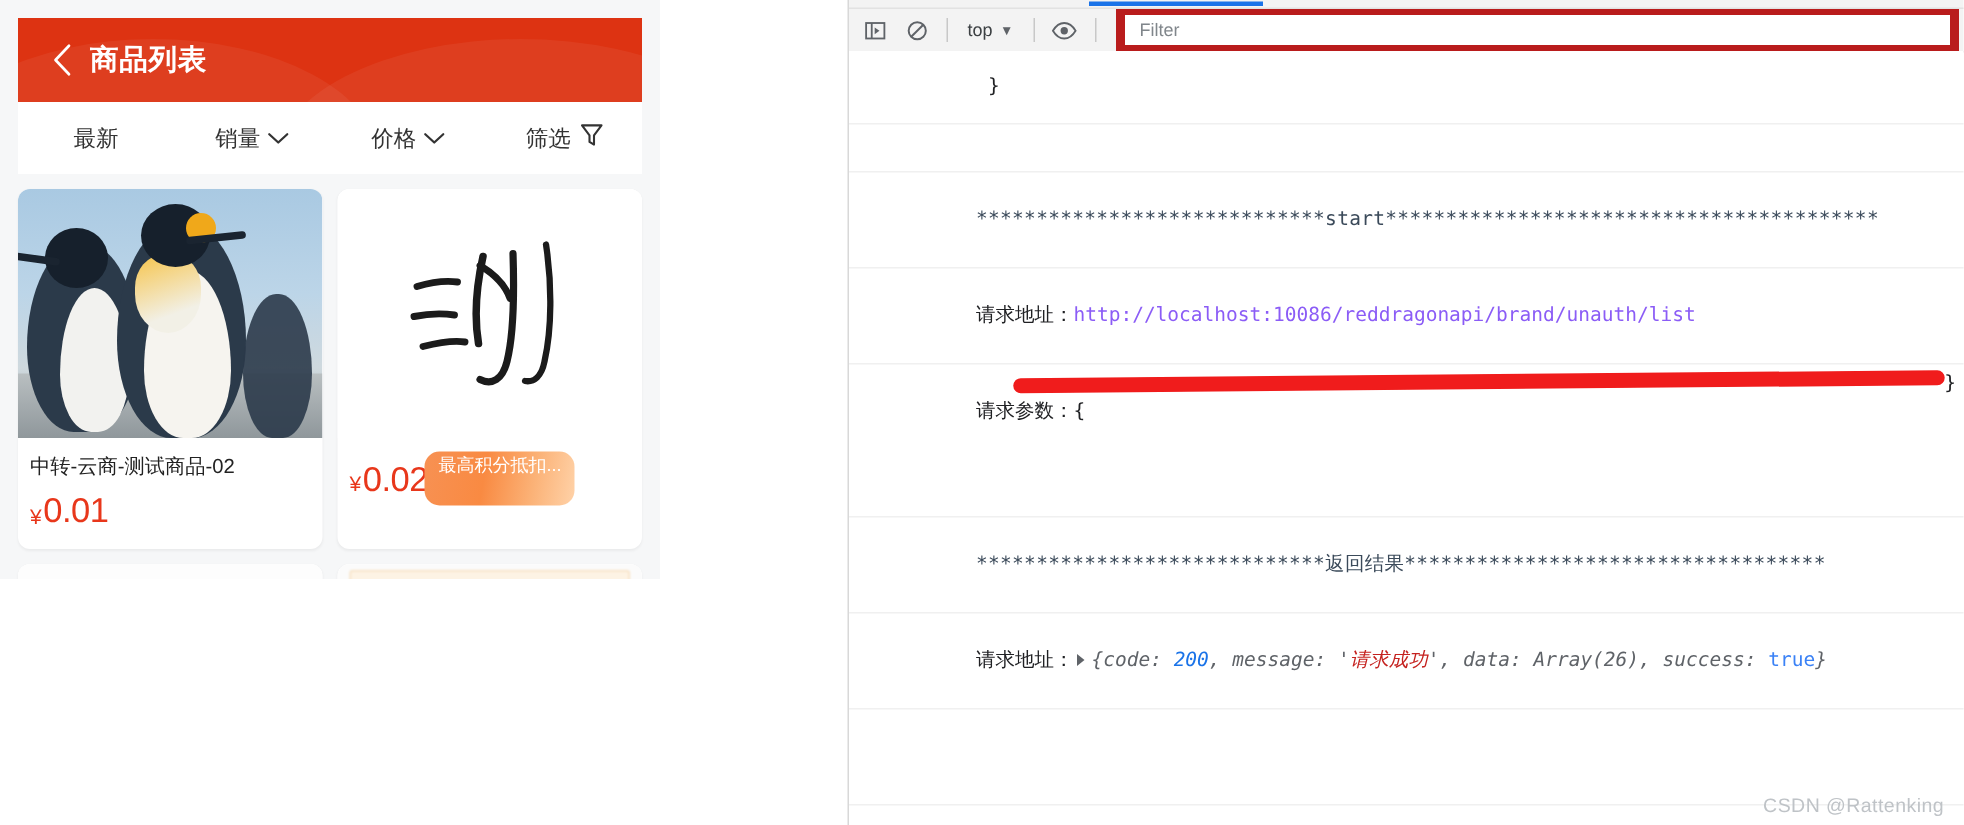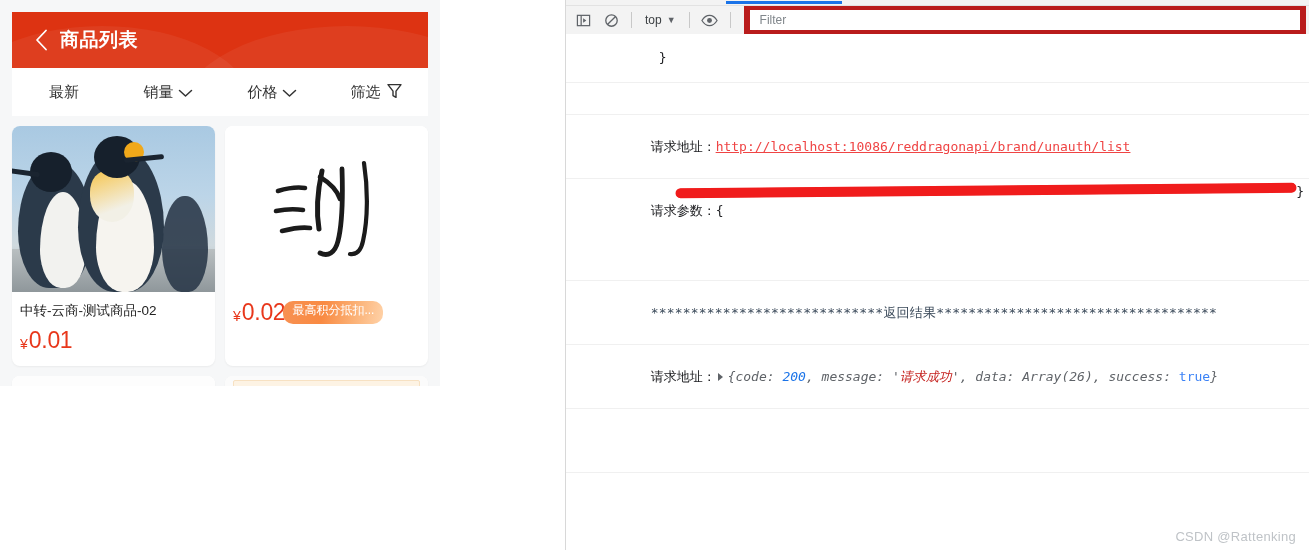--- a/index.html
+++ b/index.html
@@ -63,21 +63,21 @@
   .card-title{
     font-size:13.5px;color:#222;padding:10px 8px 0 8px;line-height:18px;
     white-space:nowrap;overflow:hidden;
   }
   .card-price-row{
     padding:9px 8px 14px 8px;display:flex;align-items:center;
   }
   .yen{color:#e8371b;font-size:14px;line-height:1;margin-right:1px;position:relative;top:3px;}
   .price{color:#e8371b;font-size:23px;line-height:1;letter-spacing:-.3px;}
   .badge{
-    margin-left:-2px;height:19px;padding:0 9px 4px 9px;border-radius:10px;
+    margin-left:-2px;height:19px;padding:0 9px 17px 9px;border-radius:10px;
     background:linear-gradient(100deg,#f79153 0%,#f98a42 40%,#fbb277 72%,#ffd2a8 100%);
     color:#fff;font-size:12px;display:flex;align-items:center;
     max-width:104px;overflow:hidden;white-space:nowrap;
   }
 
   
   .peng{position:absolute;inset:0;background:linear-gradient(180deg,#a9c9e2 0%,#bcd5e8 42%,#cfd9de 72%,#9aa3a8 100%);}
   .peng .sea{position:absolute;left:0;right:0;bottom:0;height:26%;background:linear-gradient(180deg,#b9bfc1,#8f979b);}
   .pbody{position:absolute;border-radius:48% 48% 42% 42%/55% 55% 45% 45%;background:#2b3a4a;}
   .pbelly{position:absolute;border-radius:50% 50% 45% 45%/60% 60% 40% 40%;background:#f2f2ef;}
@@ -150,21 +150,21 @@
     position:absolute;left:0;top:34px;right:0;bottom:0;overflow:hidden;background:#fff;
   }
   .cline{
     position:relative;min-height:25px;border-bottom:1px solid #f0f0f0;
     padding:3px 0 3px 22px;font-size:13px;line-height:19px;color:#202124;
     white-space:pre;overflow:hidden;
   }
   .cline.blank{min-height:25px;}
   .stars{color:#3b4a5a;letter-spacing:.2px;}
   .han{font-family:"DejaVu Sans","Liberation Sans",sans-serif;}
-  .url{color:#ef4444;text-decoration:underline;cursor:pointer;margin-top:32px;}
+  .url{color:#8b5cf6;cursor:pointer;margin-top:32px;}
   .obj{color:#5f6368;font-style:italic;}
   .num{color:#1a73e8;font-style:italic;}
   .str{color:#c5221f;font-style:italic;}
   .bool{color:#3b82f6;}
   .arrow{
     position:absolute;left:8px;top:7px;width:0;height:0;
     border-left:5px solid #5f6368;border-top:4px solid transparent;border-bottom:4px solid transparent;
     cursor:pointer;
   }
   .arrow.inline{position:static;display:inline-block;margin:0 5px 1px 2px;vertical-align:middle;}
@@ -371,20 +371,23 @@
     </div>
 
     <div class="console">
 
       <div class="cline" style="padding-left:30px;min-height:18px;line-height:14px;">
         <span class="obj" style="color:#202124;font-style:normal;">}</span>
       </div>
 
       <div class="cline blank"></div>
 
+      <div class="cline">
+        <span class="stars">*****************************start*****************************************</span>
+      </div>
 
 
       <div class="cline">
         <span class="han">请求地址：</span><span class="url">http://localhost:10086/reddragonapi/brand/unauth/list</span>
       </div>
 
       <div class="cline">
         <span class="han">请求参数：</span><span>{</span>
         <span class="redact" style="left:110px;top:7px;width:620px;transform:rotate(-.5deg);"></span>
         <span style="position:absolute;right:6px;top:3px;color:#202124;">}</span>

